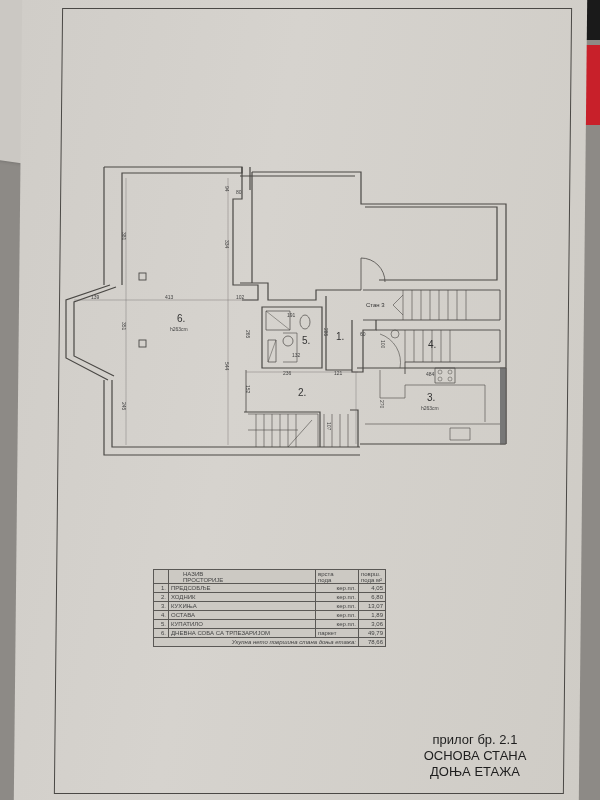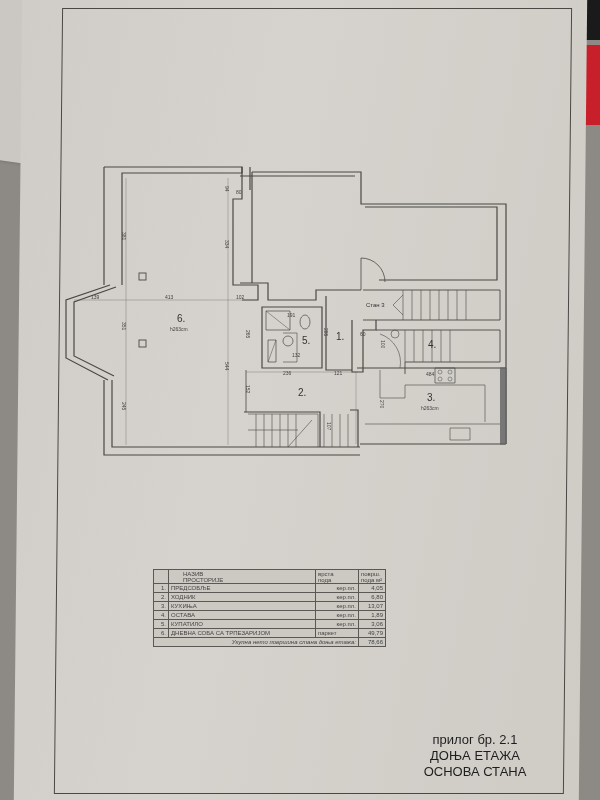--- a/index.html
+++ b/index.html
@@ -254,15 +254,15 @@
   </tr>
   <tr>
     <td colspan="3" class="total-label">Укупна нето површина стана доња етажа:</td>
     <td class="area">78,66</td>
   </tr>
 </tbody>
   </table>
 
 <div class="caption">
   <div>прилог бр. 2.1</div>
+  <div>ОСНОВА СТАНА</div>
   <div>ДОЊА ЕТАЖА</div>
-  <div>ОСНОВА СТАНА</div>
 </div>
 
 </body></html>

